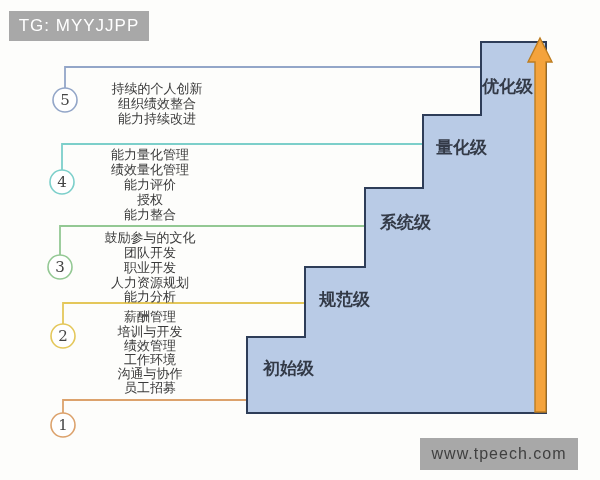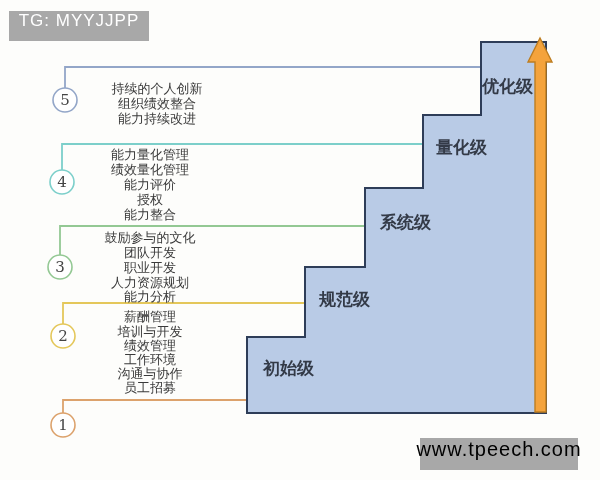--- a/index.html
+++ b/index.html
@@ -11,36 +11,36 @@
     overflow: hidden;
     font-family: "Liberation Sans", sans-serif;
   }
   .tag-box {
     position: absolute;
     background: #a8a8a8;
     color: #ffffff;
     font-size: 17px;
     letter-spacing: 1px;
     display: flex;
-    align-items: flex-start;
+    align-items: center;
     justify-content: center;
   }
   #header-tag {
     left: 9px;
     top: 11px;
     width: 140px;
     height: 30px;
   }
   #watermark {
     left: 420px;
     top: 438px;
     width: 158px;
     height: 32px;
-    font-size: 20px;
-    color: #000000;
+    font-size: 16px;
+    color: #404040;
   }
   svg { position: absolute; left: 0; top: 0; }
   .step-label {
     font-family: "Liberation Sans", sans-serif;
     font-size: 17px;
     font-weight: 600;
     fill: #333a47;
   }
   .item-line {
     font-family: "DejaVu Serif", serif;

